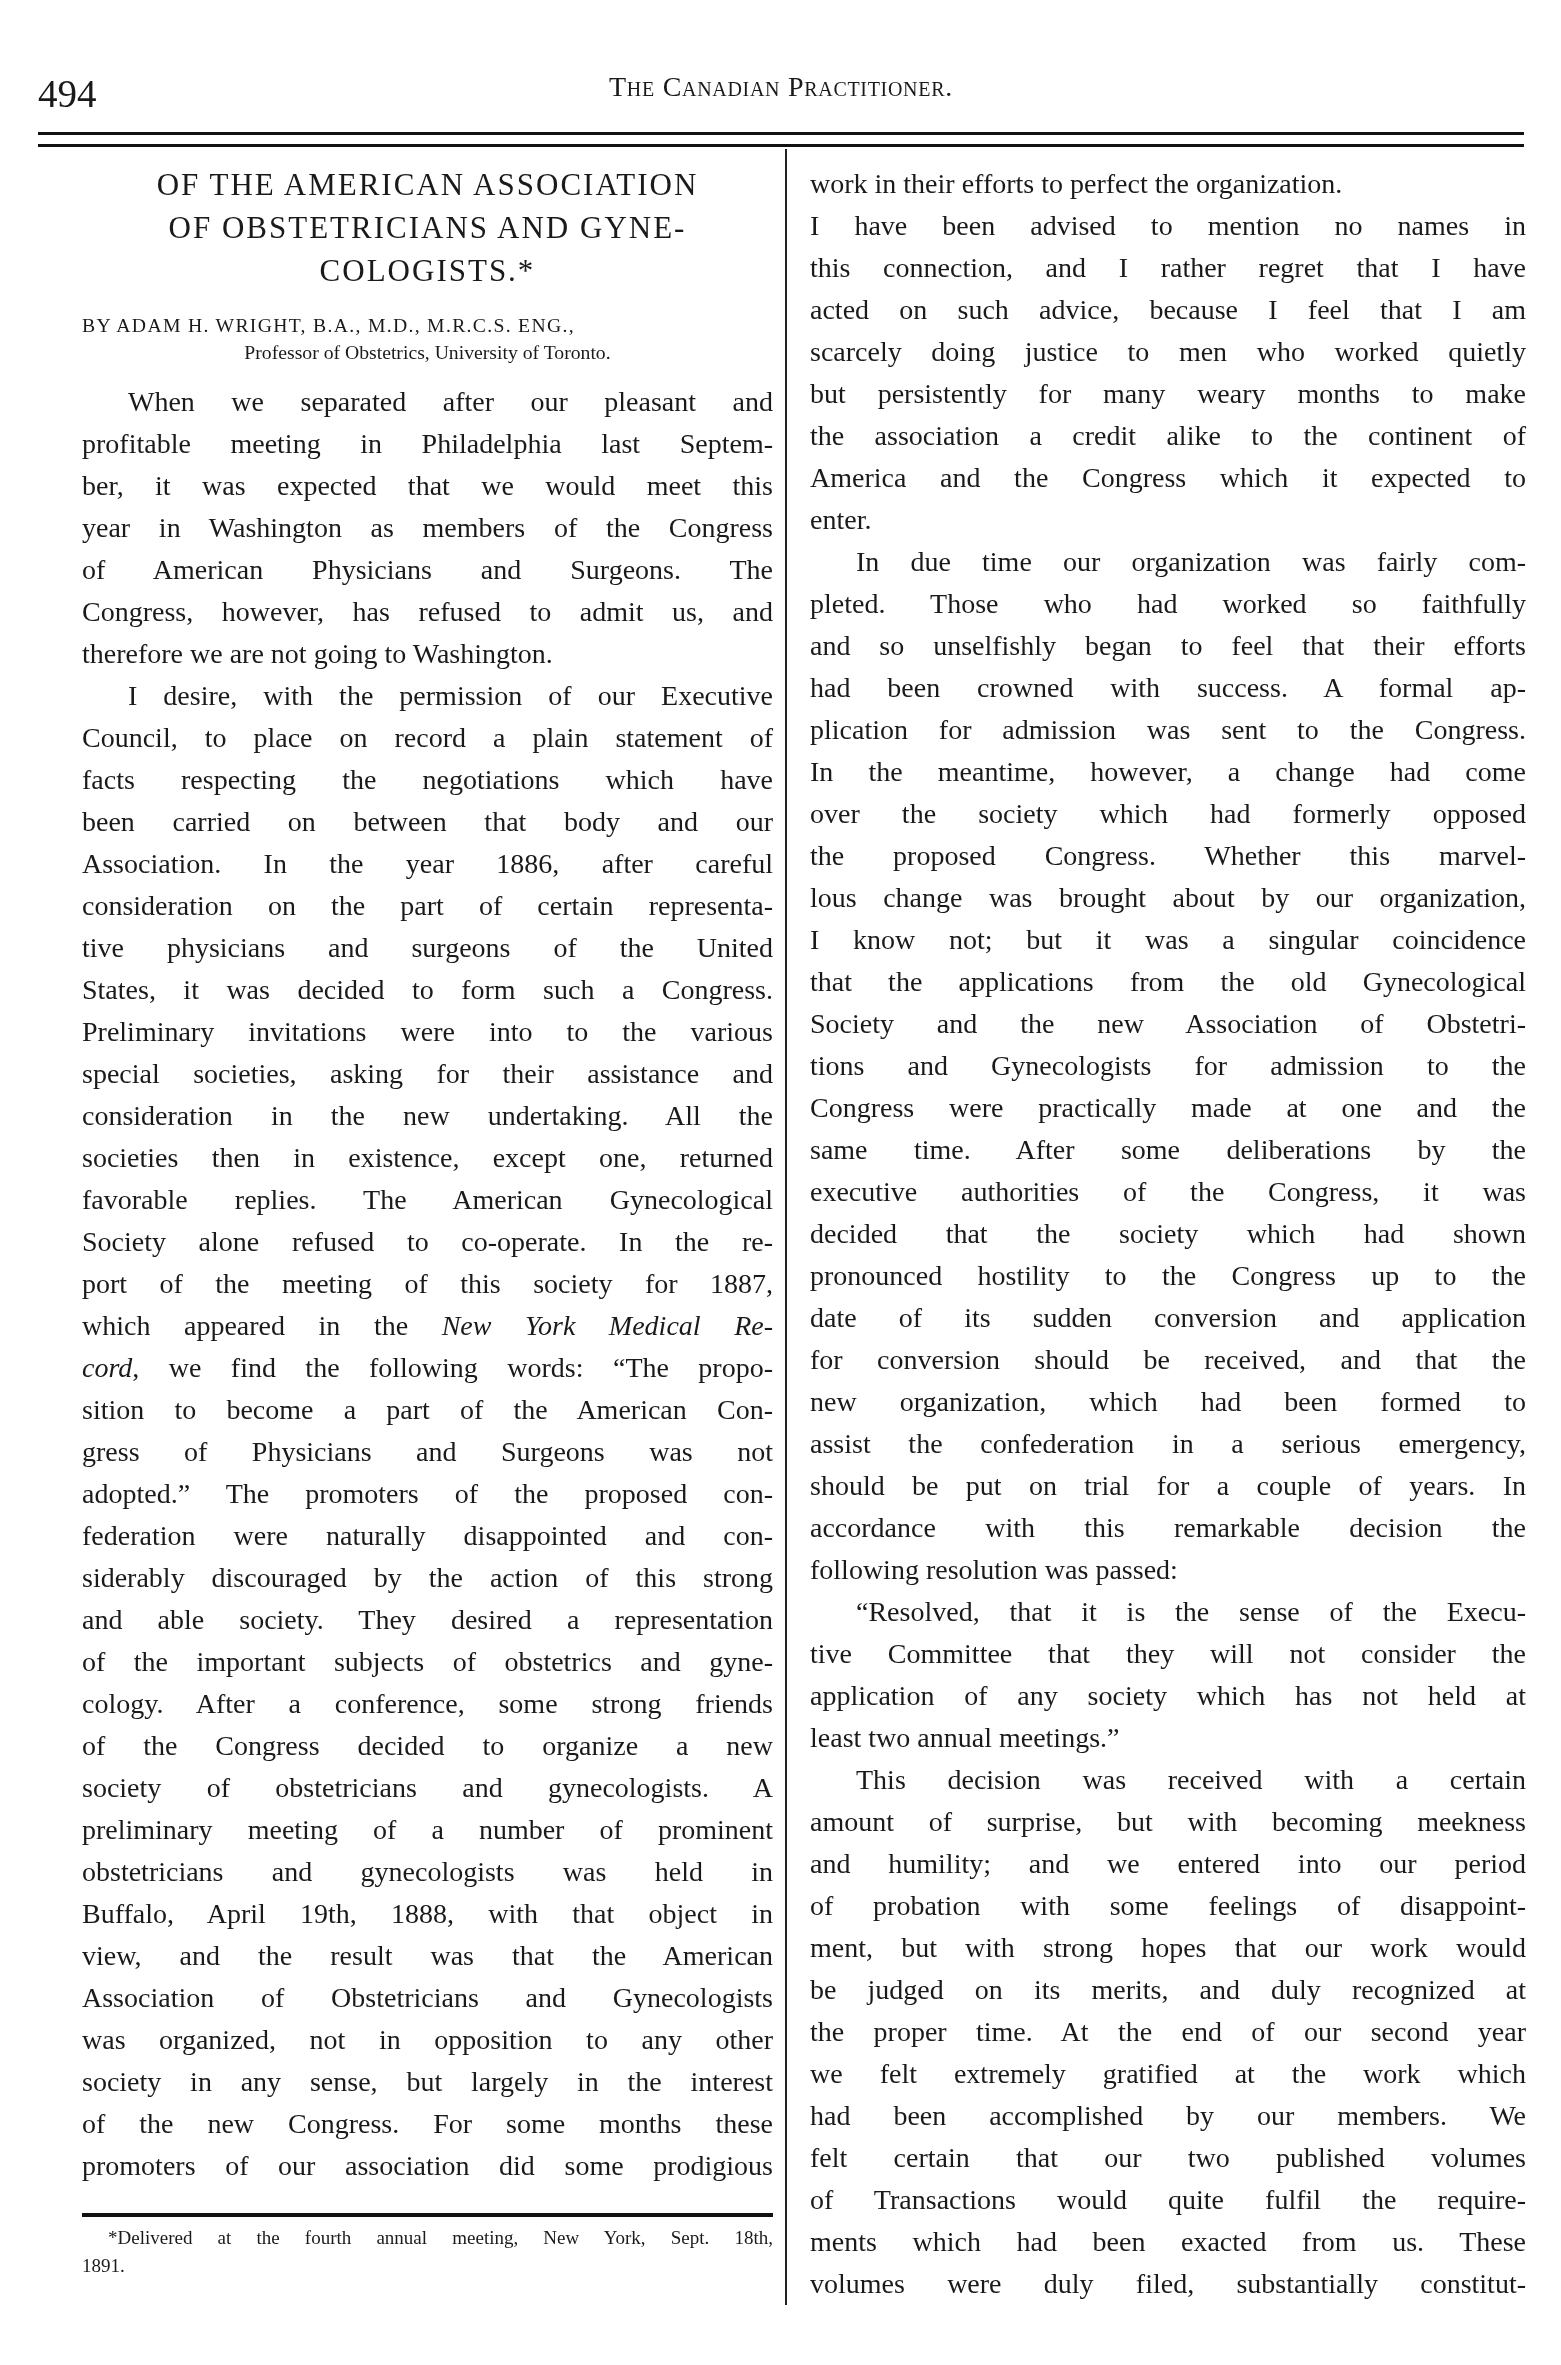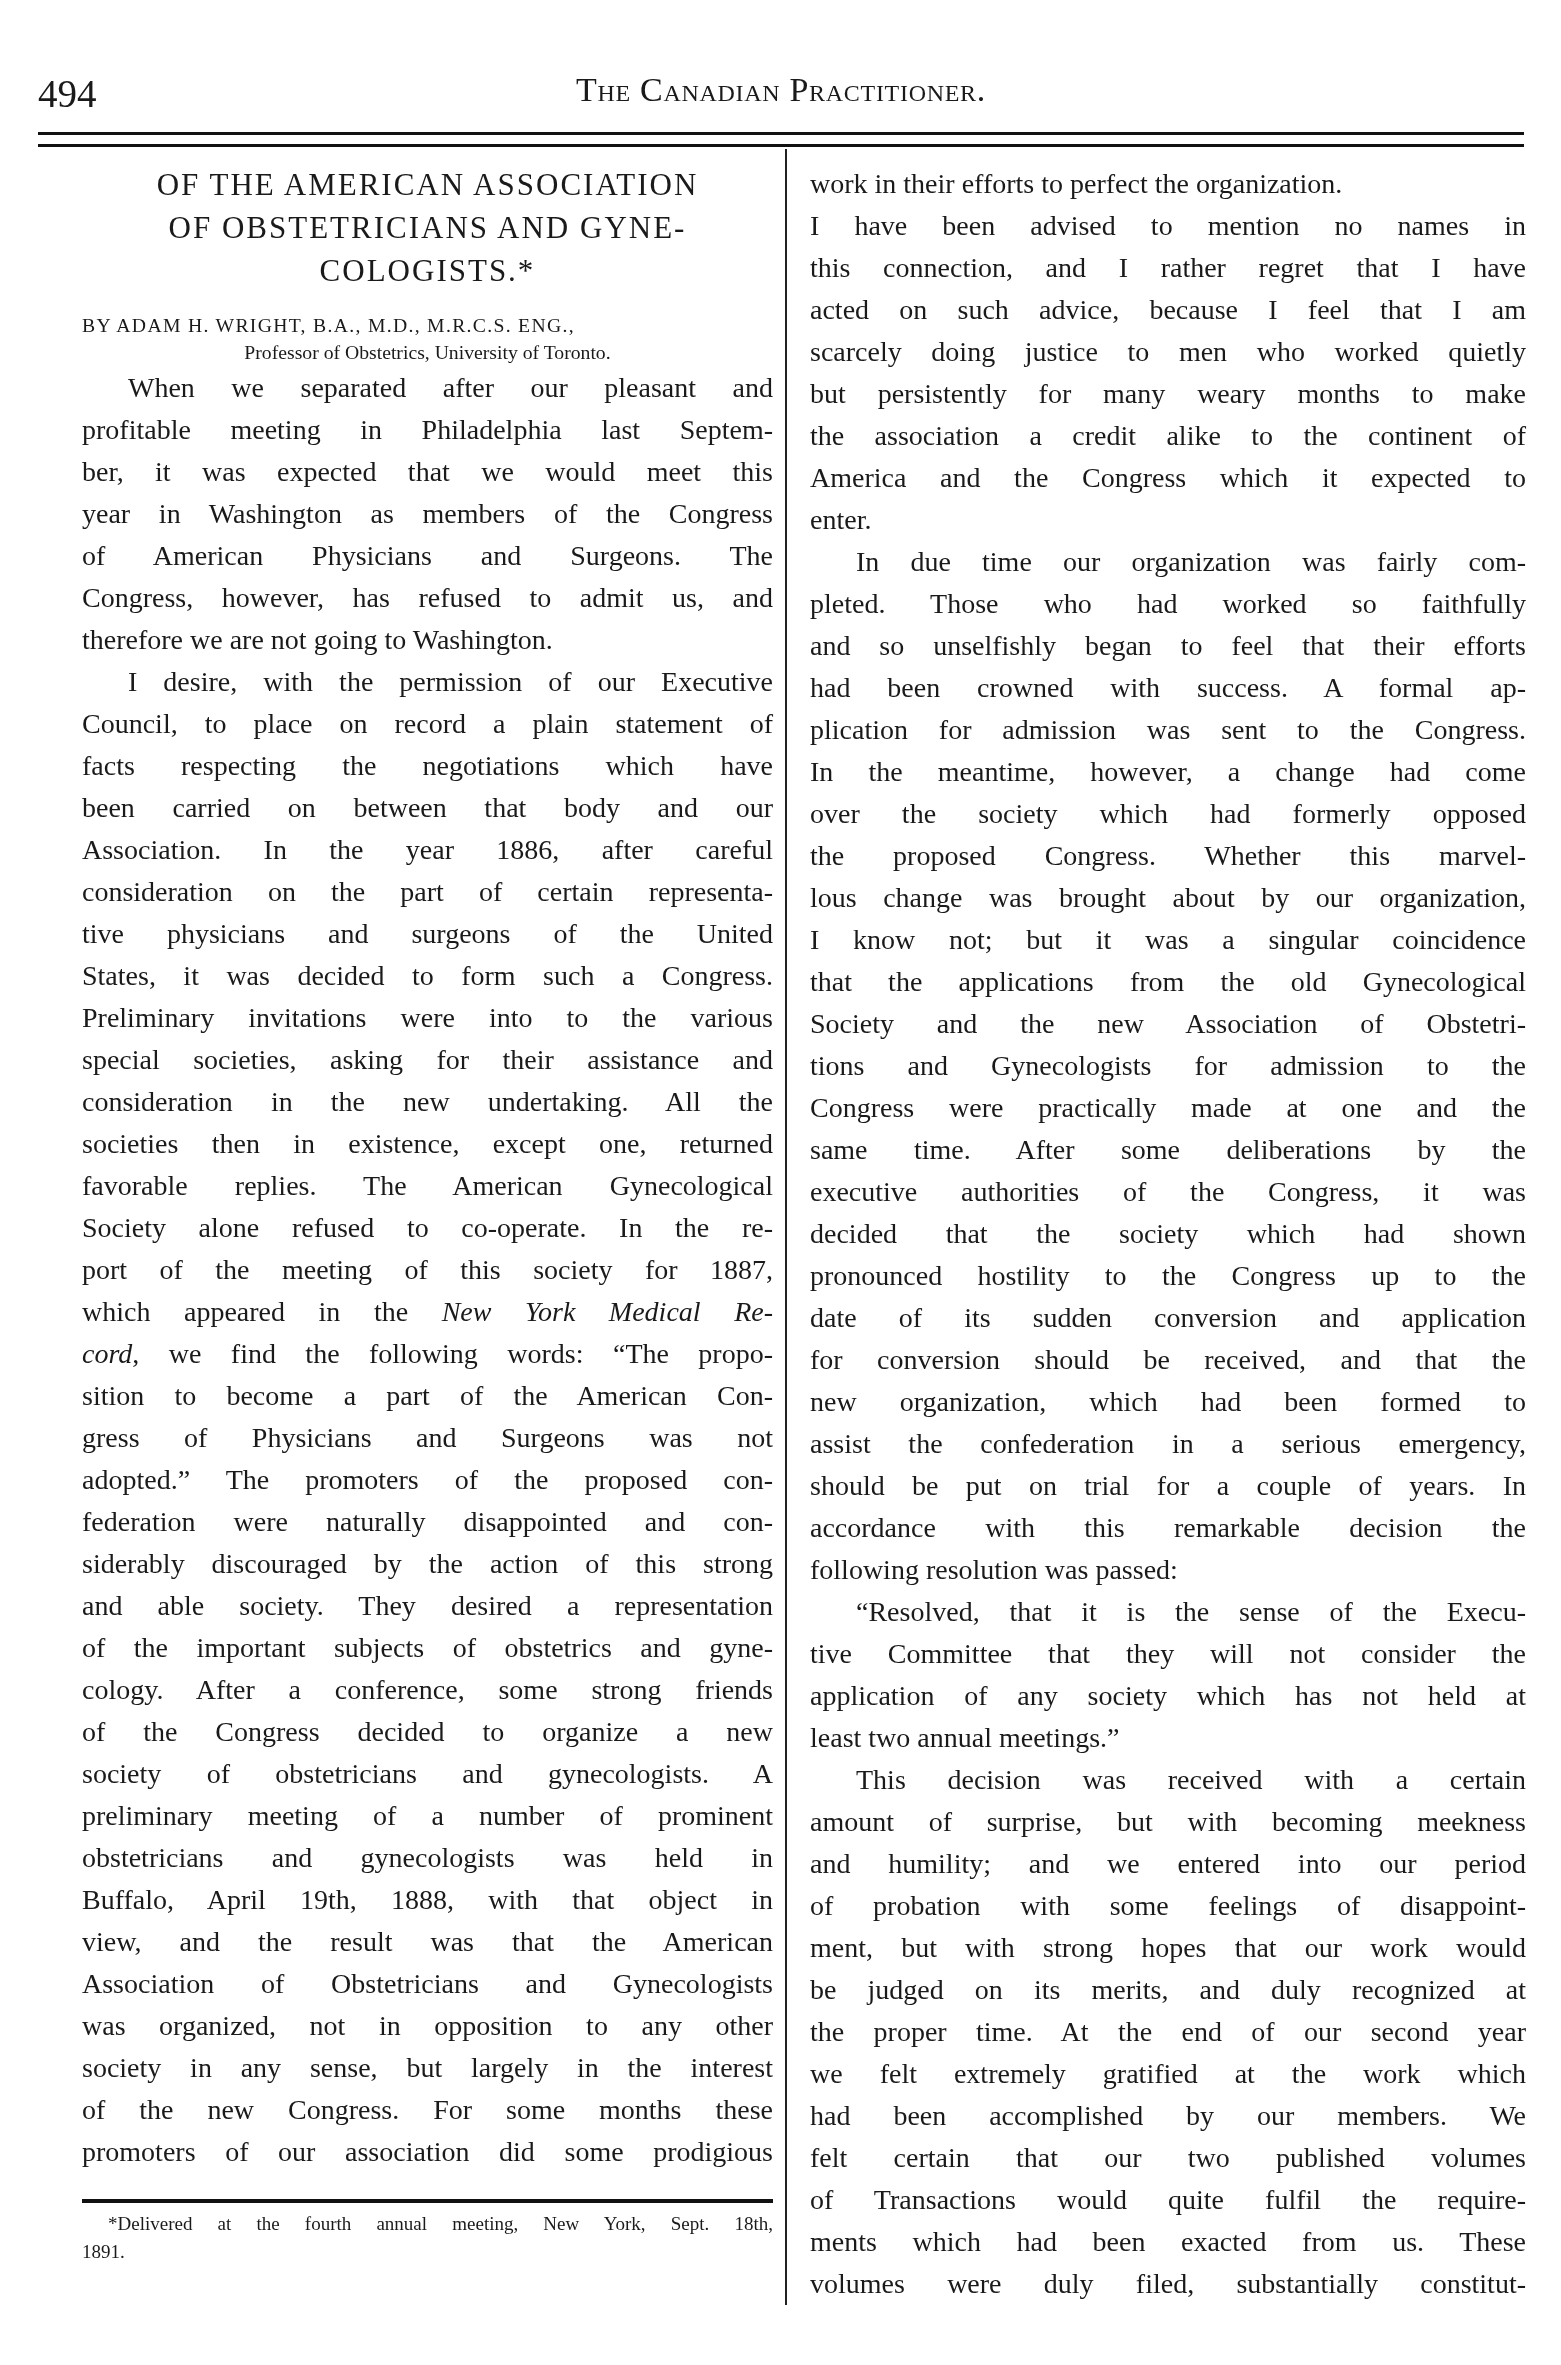--- a/index.html
+++ b/index.html
@@ -1,32 +1,32 @@
 <!DOCTYPE html>
 <html style="font-size:10.5px"><head>
 <meta charset="utf-8">
 <style>
   html, body { margin:0; padding:0; background:#ffffff; }
   body { width:1562px; height:2366px; position:relative; overflow:hidden; color:#1a1a1a;
          font-family:"DejaVu Serif","Liberation Serif",serif; }
   .header { position:absolute; top:66px; left:38px; width:1486px; height:52px; }
   .page-num { position:absolute; left:0; top:5.2px; font-size:39px; font-family:"Liberation Serif",serif; }
-  .running-head { position:absolute; left:0; right:0; top:5.2px; text-align:center; font-size:34px;
+  .running-head { position:absolute; left:0; right:0; top:5.2px; text-align:center; font-size:28px;
                   font-family:"Liberation Serif",serif; letter-spacing:0.7px; font-variant:small-caps; }
   .rule { position:absolute; left:38px; width:1486px; height:3.3px; background:#111; }
   .rule.r1 { top:132px; } .rule.r2 { top:144px; }
   .col-divider { position:absolute; left:785px; top:149px; width:2px; height:2156px; background:#222; }
   .col { position:absolute; font-size:28px; line-height:42px; font-family:"Liberation Serif",serif; }
   .col.left { left:82px; width:691px; top:163px; }
   .col.right { left:810px; width:716px; top:163px; }
   .title { text-align:center; font-size:31px; line-height:43px; letter-spacing:2px; margin:0 0 19.7px 0;
            text-transform:uppercase; font-weight:normal; }
   .byline { text-align:left; font-size:19.7px; line-height:27.5px; letter-spacing:1.3px; text-transform:uppercase;
             white-space:nowrap; }
-  .affil { text-align:center; font-size:19.7px; line-height:27.5px; margin-bottom:0; }
+  .affil { text-align:center; font-size:19.7px; line-height:27.5px; margin-bottom:14px; }
   .line { display:block; text-align:justify; text-align-last:justify; white-space:nowrap; height:42px; }
   .line.last { text-align-last:left; }
   .line.indent { padding-left:46px; }
   .fn-rule { height:3.9px; background:#111; margin:26px 0 7.9px 0; }
   .footnote { font-size:19px; line-height:27.5px; }
   .footnote .line { height:27.5px; }
   .footnote .indent { padding-left:26px; }
   i { font-style:italic; }
 </style>
 </head>

